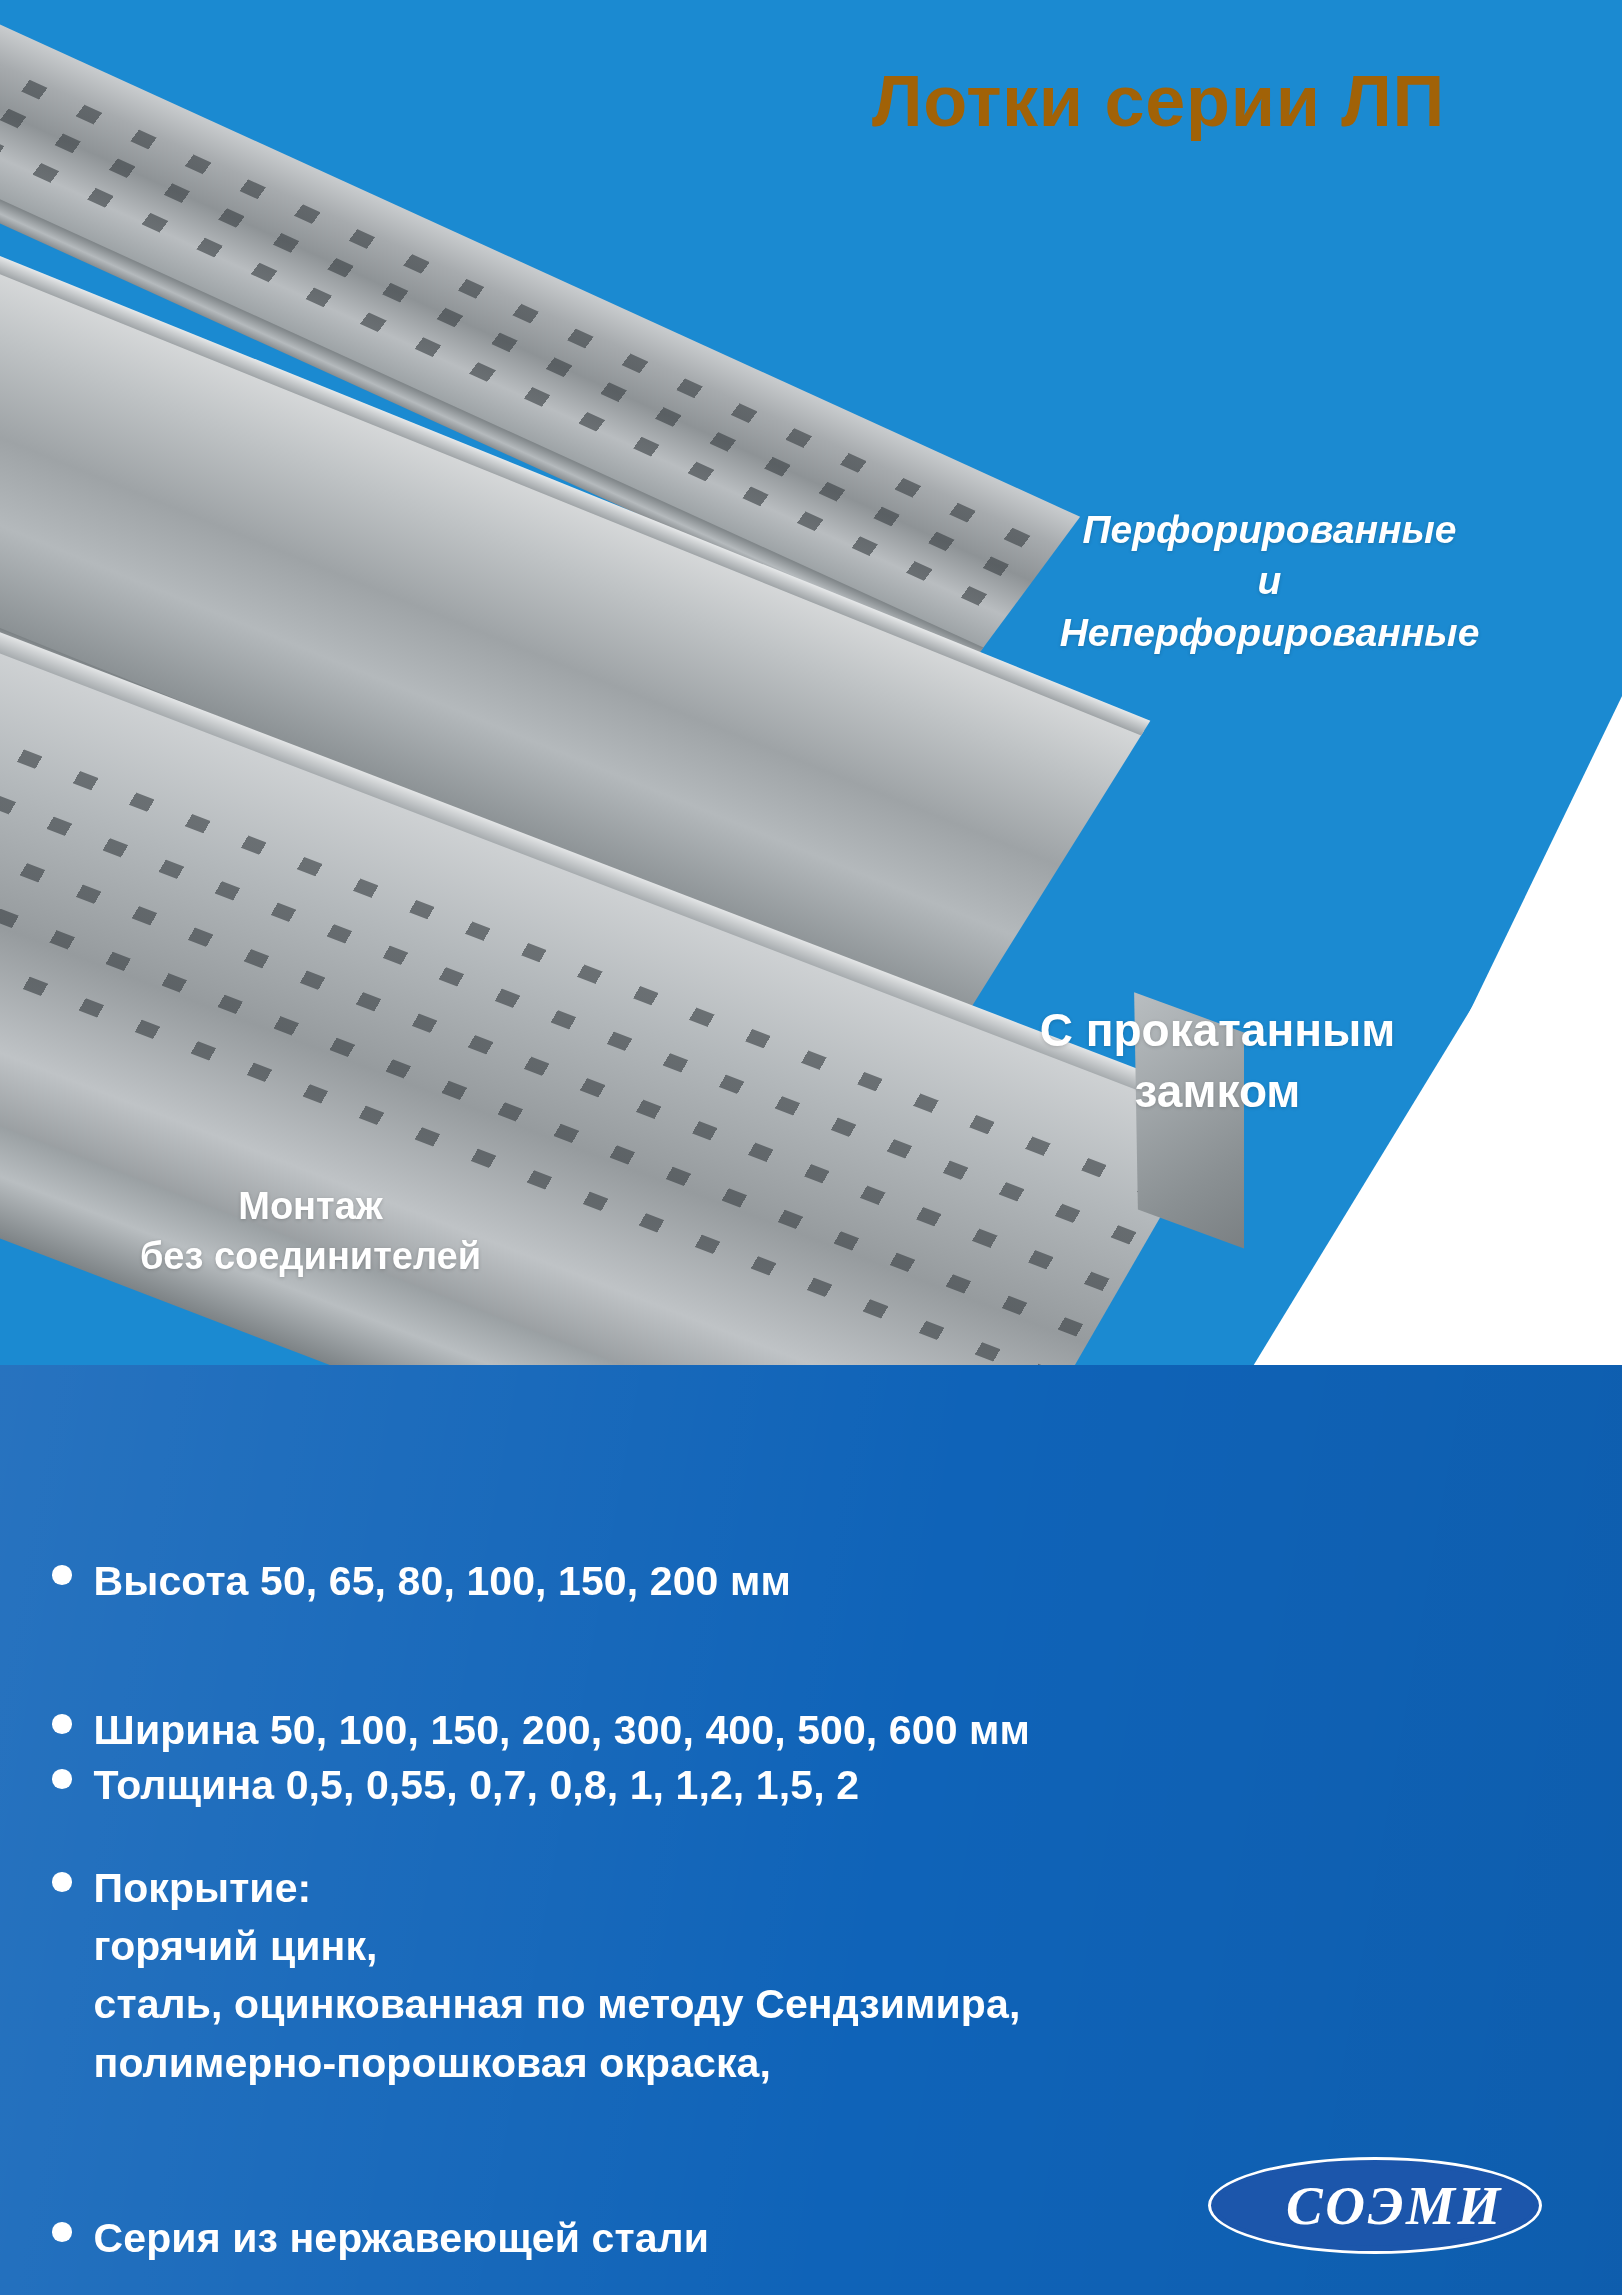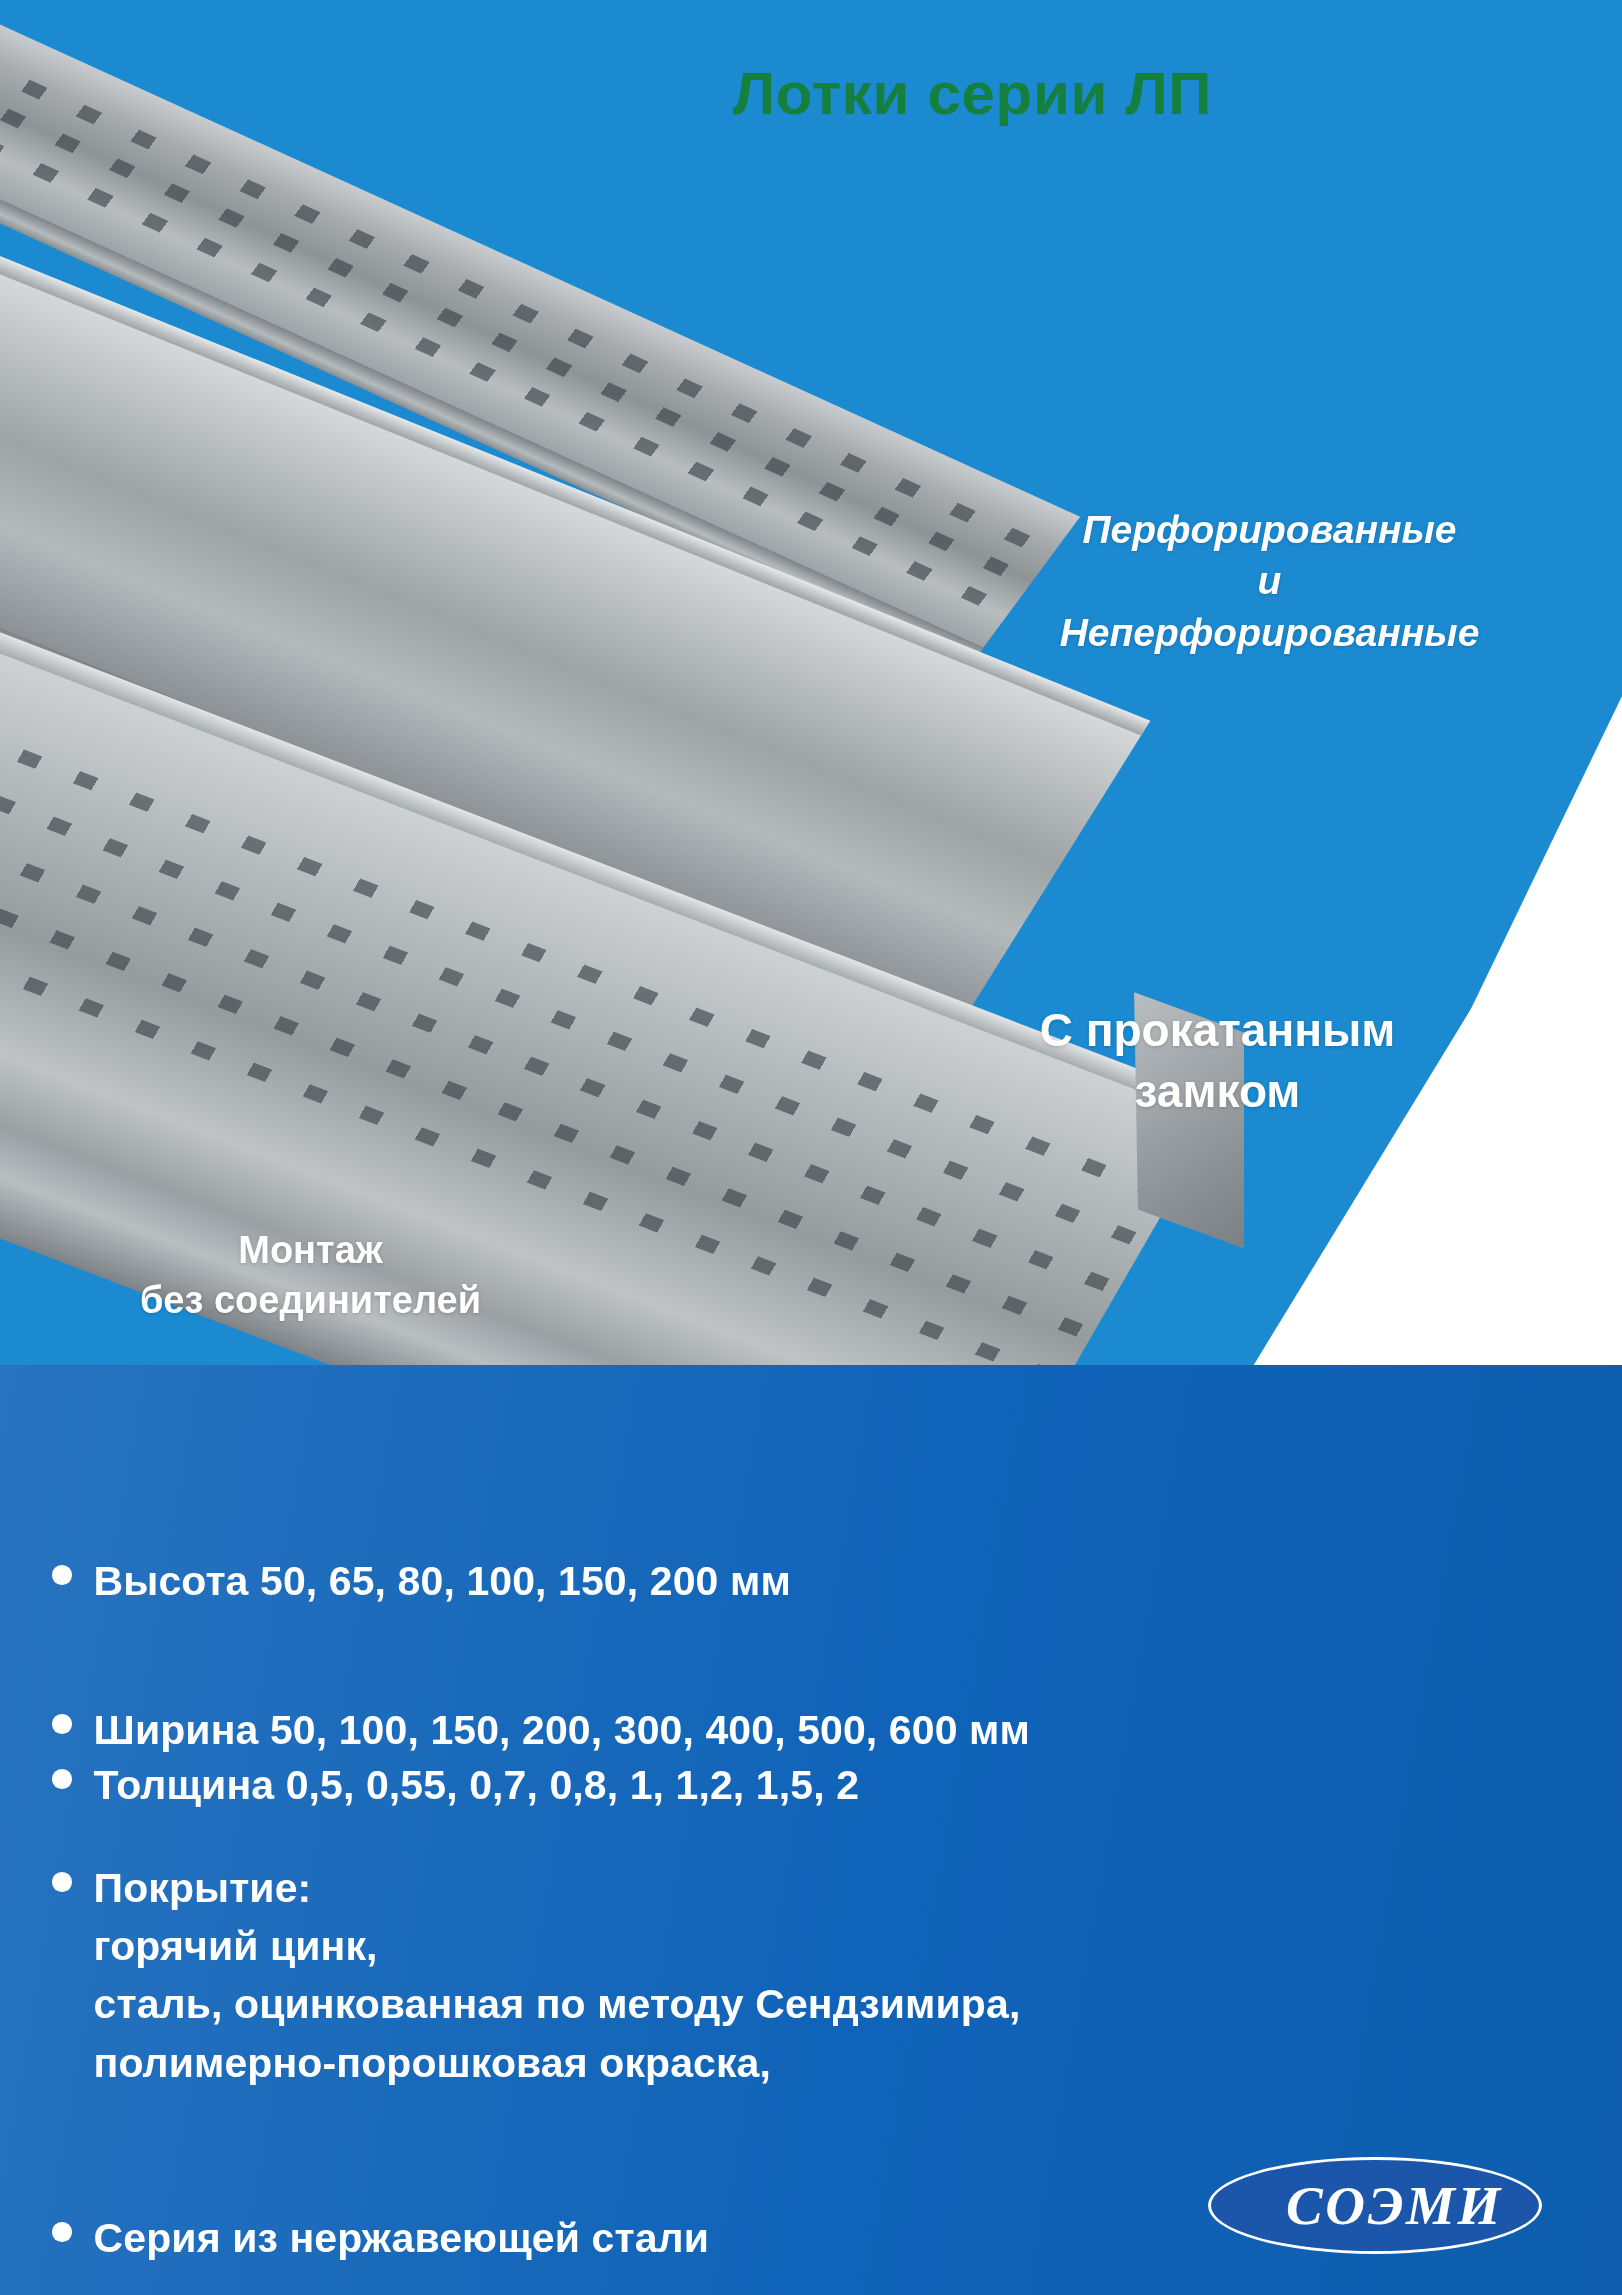--- a/index.html
+++ b/index.html
@@ -52,23 +52,23 @@
     background: linear-gradient(100deg, rgba(255,255,255,0.10) 0%, rgba(255,255,255,0.03) 38%, rgba(0,0,0,0.0) 55%, rgba(0,0,0,0.06) 100%);
     pointer-events: none;
   }
 
   
   .title {
     position: absolute;
     left: 733px;
     top: 59px;
     width: 851px;
-    text-align: left;
-    color: #15803d;
-    font-size: 60px;
+    text-align: center;
+    color: #a16207;
+    font-size: 72px;
     font-weight: bold;
     line-height: 1.18;
     letter-spacing: 0.7px;
   }
 
   
   .cap {
     position: absolute;
     color: #ffffff;
     font-weight: bold;
@@ -266,21 +266,21 @@
 
     <div class="endcap"></div>
   </div>
 
   <div class="title">Лотки серии ЛП</div>
 
   <div class="cap cap-perf" style="white-space: pre-line; font-style: italic;">Перфорированные
 и
 Неперфорированные</div>
   <div class="cap cap-lock">С прокатанным замком</div>
-  <div class="cap cap-mount" style="white-space: pre-line; margin-top: 44px;">Монтаж
+  <div class="cap cap-mount" style="white-space: pre-line;">Монтаж
 без соединителей</div>
 
   <div class="bottom-blue"></div>
   <div class="bottom-blue-shade"></div>
 
   <div class="bullets">
     <div class="bullet" style="top:187px;">
       <span class="dot"></span>
       <span class="btext">Высота 50, 65, 80, 100, 150, 200 мм</span>
     </div>

